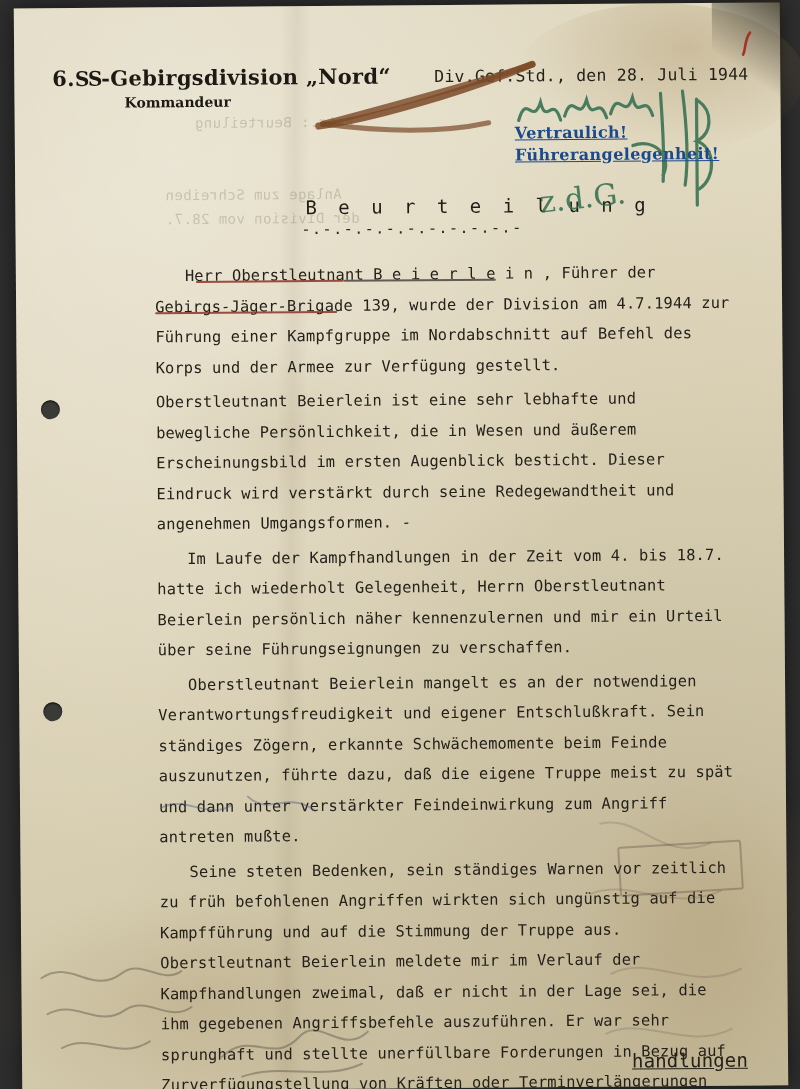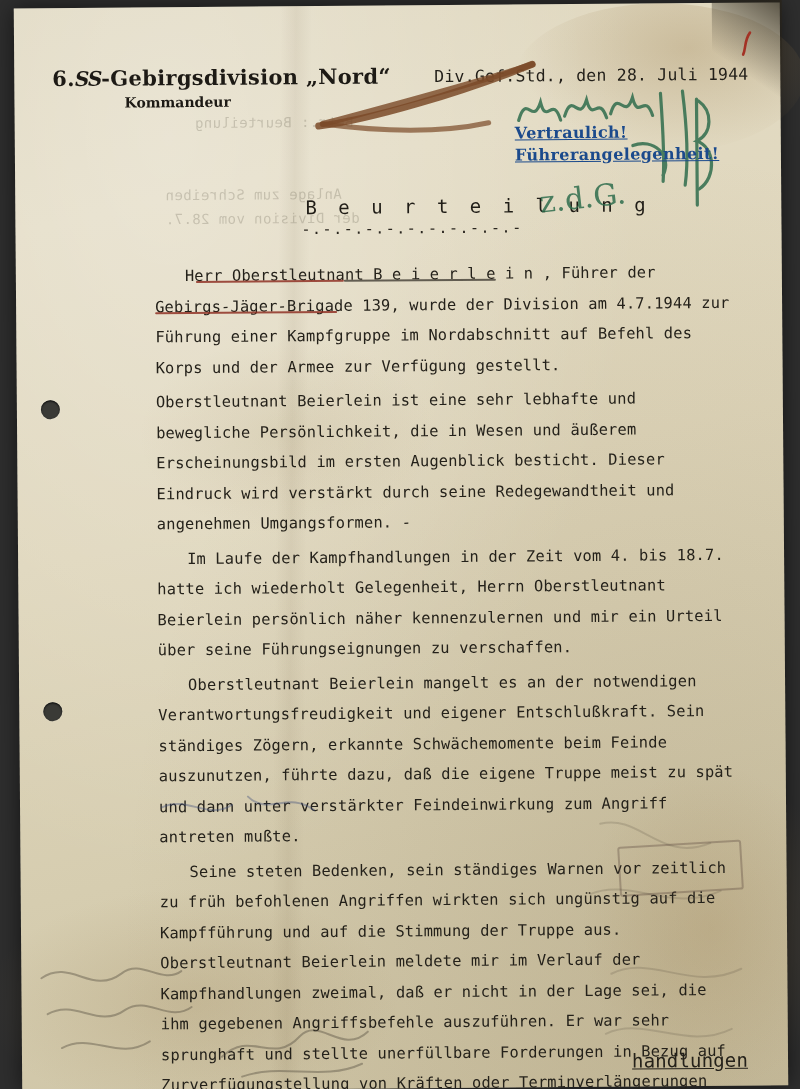--- a/index.html
+++ b/index.html
@@ -79,21 +79,20 @@
     left: 38px; top: 58px;
     font-family: "DejaVu Serif", serif;
     font-weight: bold;
     font-size: 21px;
     letter-spacing: 0.3px;
     color: #1d1a15;
   }
   .hdr-left .ss {
     letter-spacing: -1px;
     font-size: 20px;
-    font-style: italic;
   }
   .hdr-sub {
     position: absolute;
     left: 110px; top: 87px;
     font-family: "DejaVu Serif", serif;
     font-weight: bold;
     font-size: 14px;
     color: #1d1a15;
   }
   .hdr-right {

